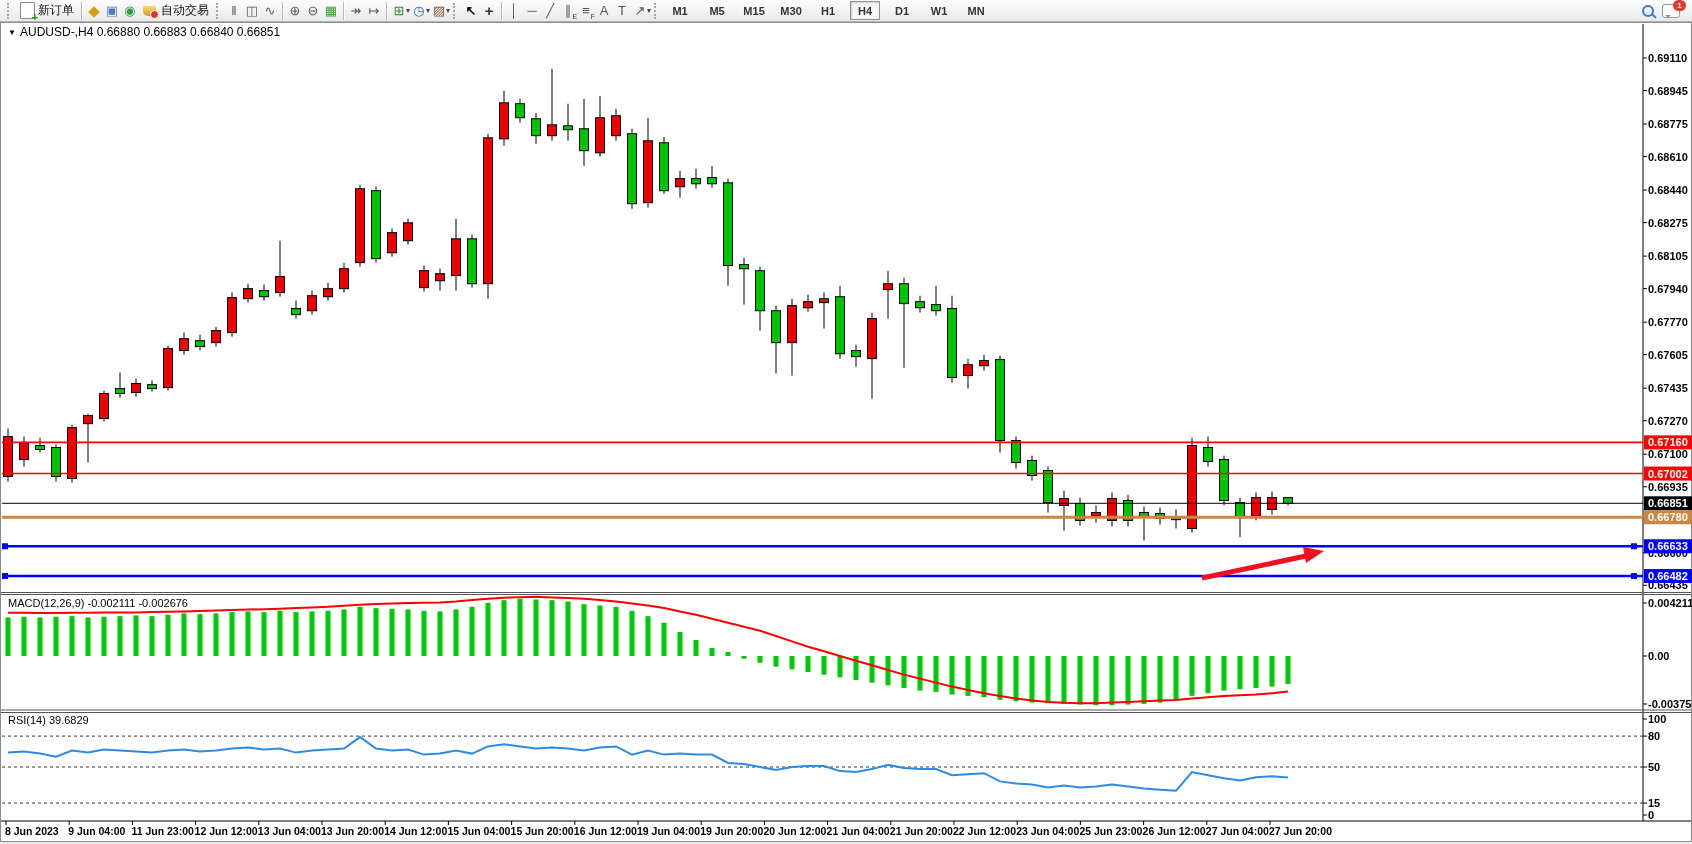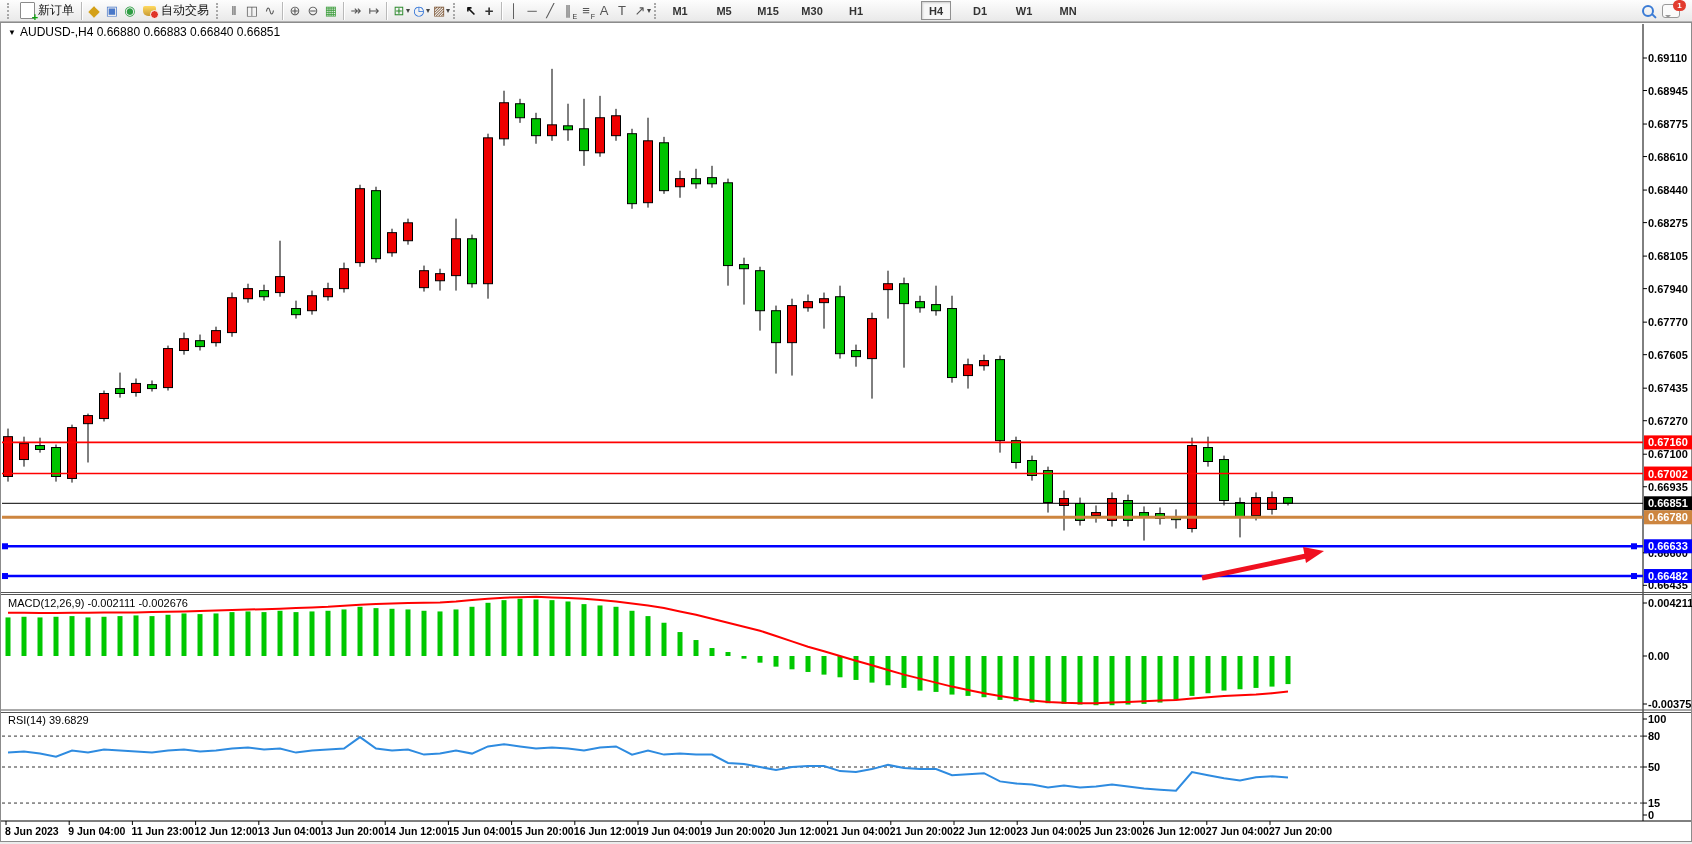--- a/index.html
+++ b/index.html
@@ -24,24 +24,24 @@
   .pot::after{content:"";position:absolute;right:-3px;bottom:-3px;width:7px;height:7px;background:#e03428;border:1px solid #fff;border-radius:50%;}
   .gold{color:#d4a017;font-size:15px;}
   .term{color:#4a78c8;}
   .sig{color:#2e9e44;}
   .tile{color:#3a9d3a;}
   .ind{color:#2e8b2e;}
   .per{color:#2a6fd6;}
   .tem{color:#7a5230;}
   .cur{color:#111;font-weight:bold;}
   .cross{font-weight:bold;font-size:15px;color:#333;}
-  .tf-group{display:inline-flex;align-items:center;gap:14px;margin-left:2px;}
+  .tf-group{display:inline-flex;align-items:center;gap:7px;margin-left:2px;}
   .tf{min-width:24px;height:17px;display:inline-flex;align-items:center;justify-content:center;
       font-size:11px;font-weight:bold;color:#333;border:1px solid transparent;padding:0 2px;}
-  .tf.active{background:#f7f7f7;border:1px solid #909090;box-shadow:inset 1px 1px 2px #cfcfcf;margin-left:36px;}
+  .tf.active{background:#f7f7f7;border:1px solid #909090;box-shadow:inset 1px 1px 2px #cfcfcf;}
   .flex-spacer{flex:1;}
   .lens-wrap{display:inline-flex;width:20px;height:18px;align-items:center;justify-content:center;}
   .lens{width:8px;height:8px;border:2px solid #3a7bd5;border-radius:50%;position:relative;}
   .lens::after{content:"";position:absolute;width:6px;height:2px;background:#3a7bd5;
                transform:rotate(45deg);right:-5px;bottom:-2px;border-radius:1px;}
   .chat{position:relative;width:16px;height:12px;background:#fbfbfb;border:1px solid #999;
         border-radius:3px;margin:0 8px 0 4px;}
   .chat::after{content:"";position:absolute;left:2px;bottom:-4px;border:3px solid transparent;border-top-color:#999;}
   .badge{position:absolute;top:-5px;right:-7px;min-width:11px;height:11px;background:#e23b2e;color:#fff;
          border-radius:6px;font-size:8px;line-height:11px;text-align:center;font-weight:bold;padding:0 1px;}

